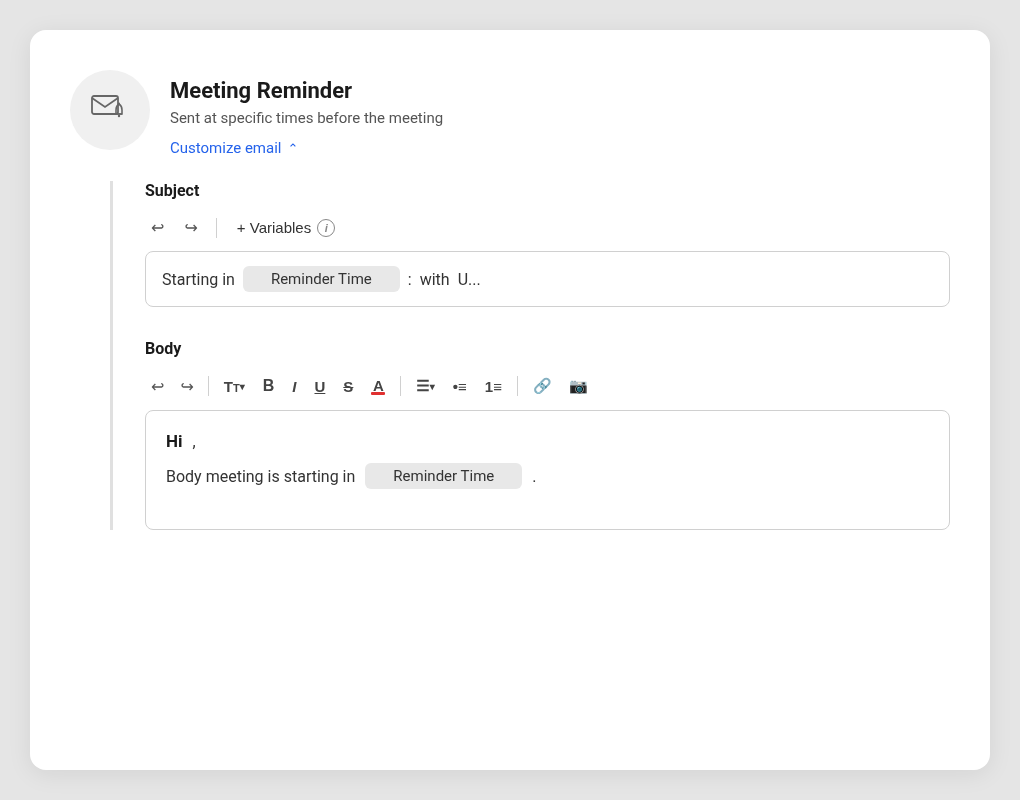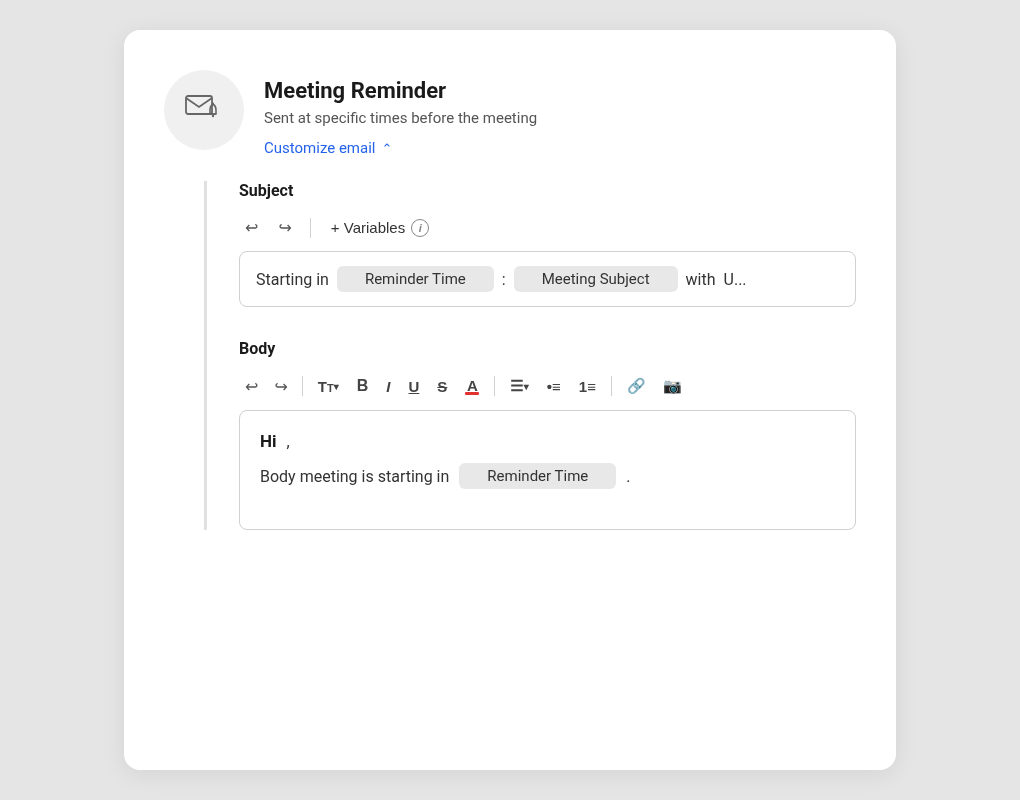--- a/index.html
+++ b/index.html
@@ -14,21 +14,21 @@
       background: #e5e5e5;
       display: flex;
       align-items: center;
       justify-content: center;
       font-family: -apple-system, BlinkMacSystemFont, 'Segoe UI', Roboto, sans-serif;
     }
 
     .card {
       background: #ffffff;
       border-radius: 16px;
-      width: 772px;
+      width: 960px;
       min-height: 740px;
       padding: 40px 40px 40px 40px;
       box-shadow: 0 4px 24px rgba(0,0,0,0.08);
       position: relative;
     }
 
     
     .header {
       display: flex;
       align-items: flex-start;
@@ -300,21 +300,20 @@
       <button class="variables-btn">
         <span>+ Variables</span>
         <span class="info-icon">i</span>
       </button>
     </div>
 
     <div class="subject-field">
       <span class="plain-text">Starting in</span>
       <span class="tag-pill">Reminder Time</span>
       <span class="colon">:</span>
-      <span class="tag-pill">Meeting Subject</span>
       <span class="plain-text">with</span>
       <span class="plain-text">U...</span>
     </div>
 
     <div class="section-label" style="margin-top: 32px;">Body</div>
 
     <div class="body-toolbar">
       <button class="toolbar-btn" title="Undo">
         <span>↩</span>
       </button>

